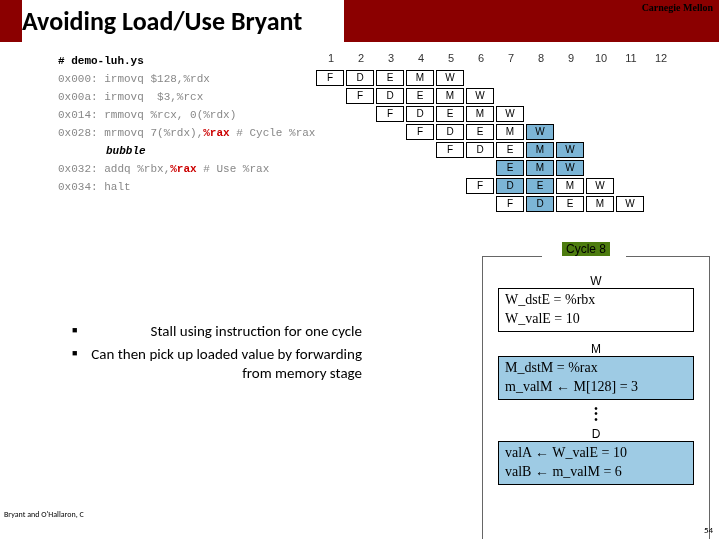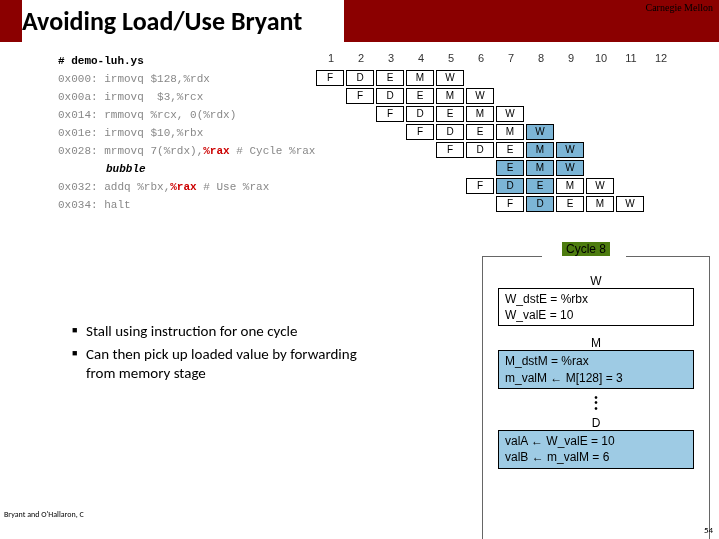--- a/index.html
+++ b/index.html
@@ -46,21 +46,21 @@
     width: 322px;
     height: 42px;
     background: #fff;
     z-index: 2;
   }
   .cmu {
     position: absolute;
     top: 2px;
     right: 6px;
     font-size: 10px;
-    font-weight: 400;
+    font-weight: 700;
     font-family: "Times New Roman", serif;
     color: #000;
     z-index: 4;
   }
   .content {
     position: absolute;
     top: 42px;
     left: 0;
     right: 0;
   }
@@ -124,21 +124,21 @@
   .bullets {
     position: absolute;
     top: 280px;
     left: 72px;
     width: 290px;
     font-size: 15px;
     line-height: 1.25;
     color: #000;
   }
   .bullets ul { list-style: none; }
-  .bullets li { margin-bottom: 4px; padding-left: 14px; position: relative; }
+  .bullets li { margin-bottom: 4px; padding-left: 14px; position: relative; text-align: right; }
   .bullets li::before {
     content: "■";
     position: absolute;
     left: 0;
     top: 2px;
     font-size: 9px;
     color: #000;
   }
   .footer-left {
     position: absolute;
@@ -177,22 +177,22 @@
   }
   .zone-label {
     font-size: 12px;
     text-align: center;
     margin-bottom: 0;
     color: #000;
   }
   .zone-box {
     border: 1px solid #000;
     background: #9ecbe4;
-    font-family: Liberation Sans, sans-serif;
-    font-size: 12px;
+    font-family: Liberation Serif, serif;
+    font-size: 14px;
     padding: 2px 6px;
     line-height: 1.35;
   }
   .zone-box.white { background: #fff; }
   .dots {
     text-align: center;
     font-size: 10px;
     line-height: 0.55;
     letter-spacing: 0;
     color: #000;
@@ -227,21 +227,20 @@
 <div class="cmu">Carnegie Mellon</div>
 
 <div class="content">
 
   <div class="code-area">
     <div class="code-line comment"># demo-luh.ys</div>
     <div id="code-lines">
         <div class="code-line"><span class="addr">0x000: </span><span class="instr">irmovq $128,%rdx</span></div>
         <div class="code-line"><span class="addr">0x00a: </span><span class="instr">irmovq  $3,%rcx</span></div>
         <div class="code-line"><span class="addr">0x014: </span><span class="instr">rmmovq %rcx, 0(%rdx)</span></div>
-        <div class="code-line"><span class="addr">0x01e: </span><span class="instr">irmovq $10,%rbx</span></div>
         <div class="code-line"><span class="addr">0x028: </span><span class="instr">mrmovq 7(%rdx),</span><span class="reg">%rax</span><span class="instr"> # Cycle %rax</span></div>
         <div class="code-line bubble">bubble</div>
         <div class="code-line"><span class="addr">0x032: </span><span class="instr">addq %rbx,</span><span class="reg">%rax</span><span class="instr"> # Use %rax</span></div>
         <div class="code-line"><span class="addr">0x034: </span><span class="instr">halt</span></div>
       </div>
   </div>
 
   <div class="cycles" id="cycles-row">
       <div class="cyc">1</div>
       <div class="cyc">2</div>

